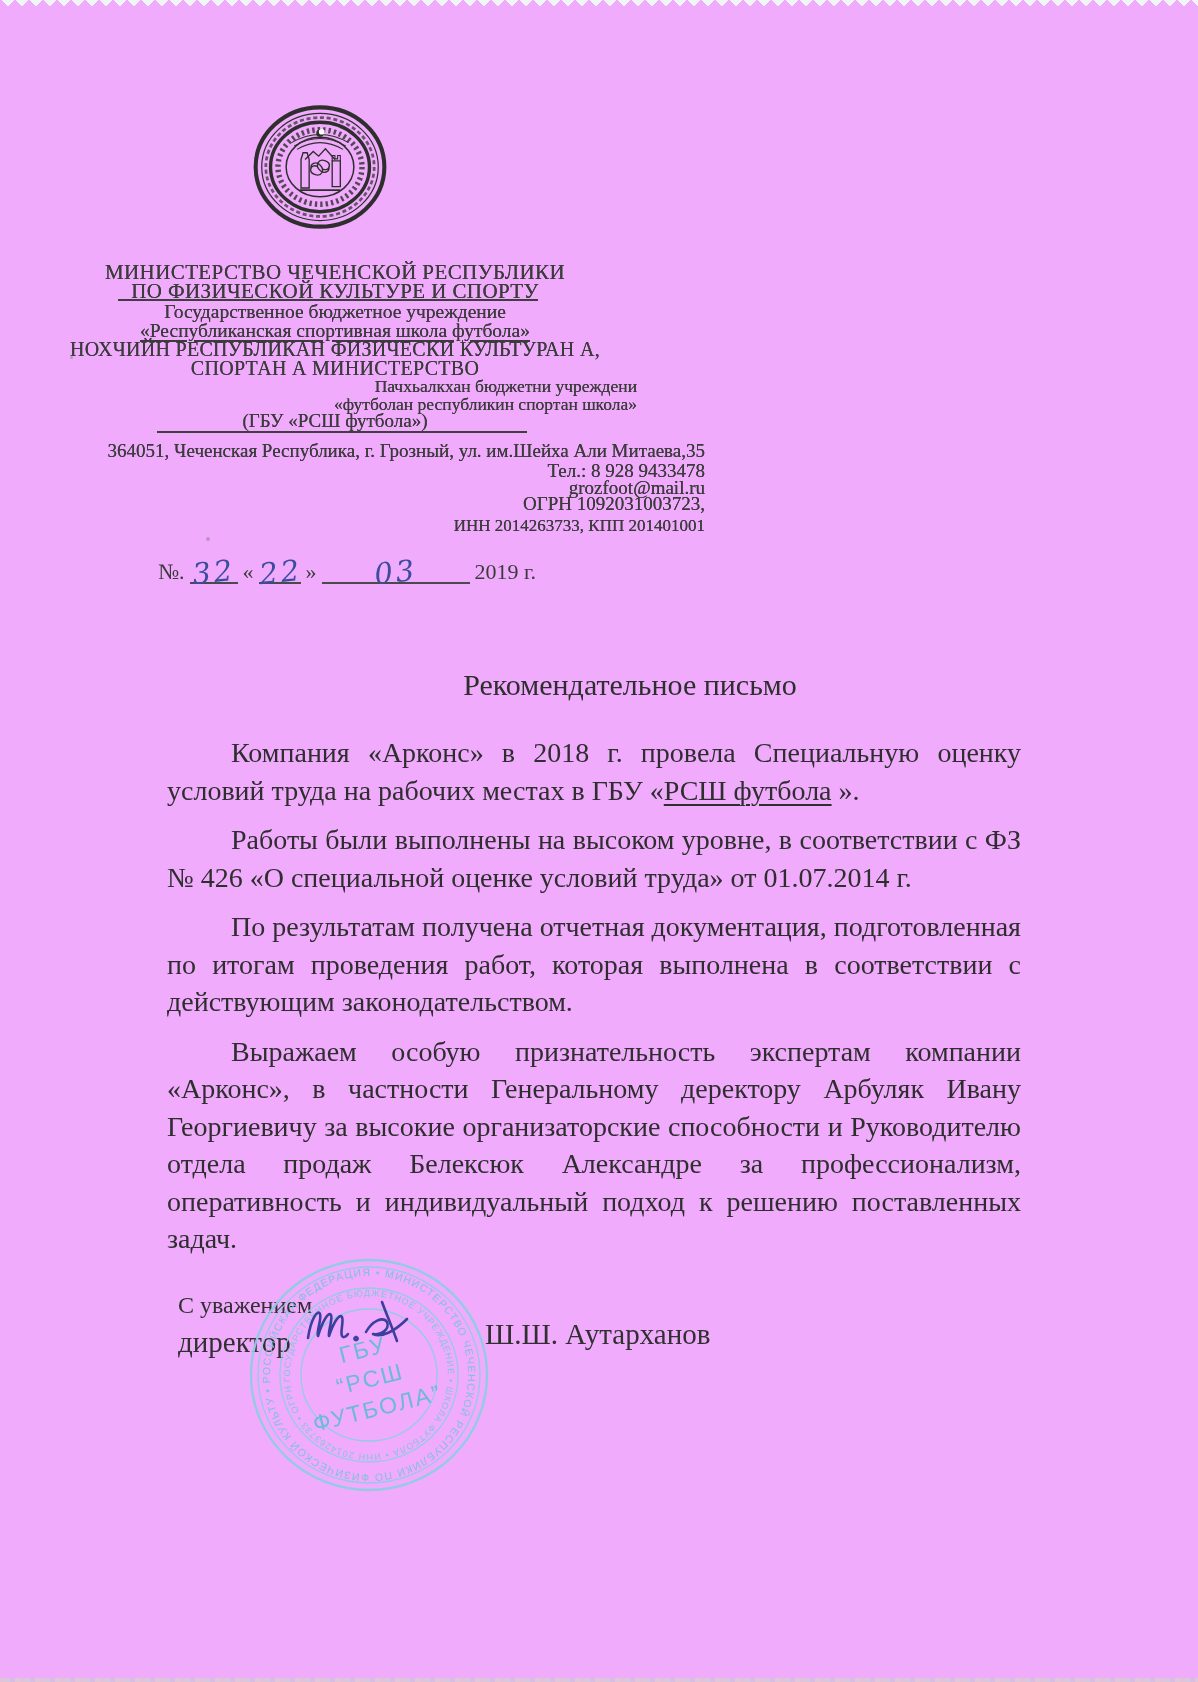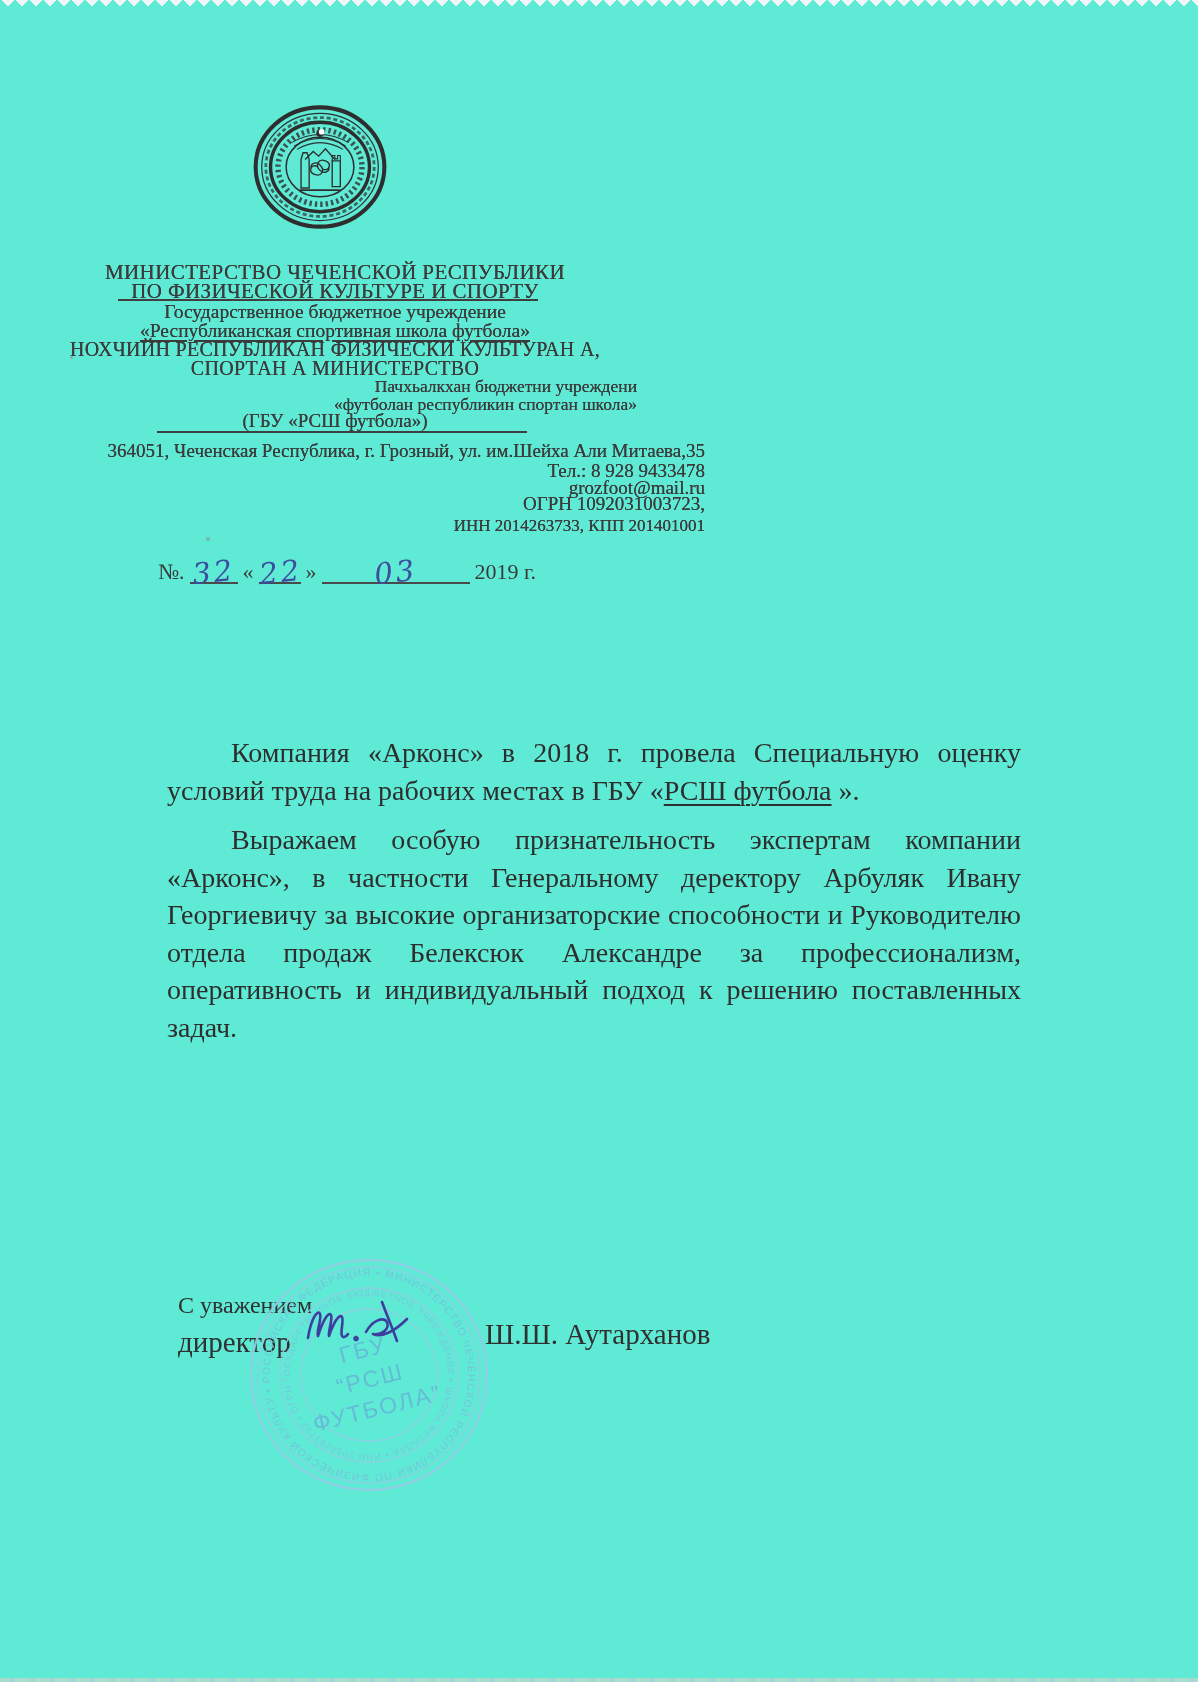--- a/index.html
+++ b/index.html
@@ -1,17 +1,17 @@
 <!DOCTYPE html>
 <html lang="ru"><head>
 <meta charset="utf-8">
 <style>
   html,body{margin:0;padding:0;background:#ffffff;}
   .page{
-    position:relative;width:1198px;height:1682px;background:#5eead4;overflow:hidden;
+    position:relative;width:1198px;height:1682px;background:#f0abfc;overflow:hidden;
     font-family:"Liberation Serif", serif;color:#303030;
   }
   
   .top-edge{position:absolute;top:0;left:0;right:0;height:12px;
     background:linear-gradient(135deg,#f0f6f8 25%,transparent 25%) -6px 0/14px 12px repeat-x,
                linear-gradient(225deg,#f0f6f8 25%,transparent 25%) -6px 0/14px 12px repeat-x;}
   .bottom-edge{position:absolute;bottom:0;left:0;right:0;height:4px;opacity:.65;
     background:repeating-linear-gradient(90deg,#d9cfc6 0 5px,#c6d9cc 5px 10px,#ccc6d9 10px 15px,#d6d9c6 15px 20px);}
   .speck{position:absolute;background:#8a8a8a;border-radius:50%;opacity:.55;}
 
@@ -98,23 +98,26 @@
     <div class="lh-line lh-contact f19" style="top:460px">Тел.: 8 928 9433478</div>
     <div class="lh-line lh-contact f19" style="top:477px">grozfoot@mail.ru</div>
     <div class="lh-line lh-contact f19" style="top:493px">ОГРН 1092031003723,</div>
     <div class="lh-line lh-contact f17" style="top:516px">ИНН 2014263733, КПП 201401001</div>
   </div>
 
   <div class="refline">
     <span class="ref-label">№.</span><span class="hw-slot w48"><span class="hw">32</span></span><span class="ref-label">«</span><span class="hw-slot w44"><span class="hw">22</span></span><span class="ref-label">»</span><span class="hw-slot w150"><span class="hw">03</span></span><span class="ref-label">2019 г.</span>
   </div>
 
+  <div class="title">Рекомендательное письмо</div>
 
   <div class="body-text">
     <p><span>Компания «Арконс» в 2018 г. провела Специальную оценку условий труда на рабочих местах в ГБУ «</span><span class="u-seg">РСШ футбола</span><span> ».</span></p>
+    <p>Работы были выполнены на высоком уровне, в соответствии с ФЗ № 426 «О специальной оценке условий труда» от 01.07.2014 г.</p>
+    <p>По результатам получена отчетная документация, подготовленная по итогам проведения работ, которая выполнена в соответствии с действующим законодательством.</p>
     <p>Выражаем особую признательность экспертам компании «Арконс», в частности Генеральному деректору Арбуляк Ивану Георгиевичу за высокие организаторские способности и Руководителю отдела продаж Белексюк Александре за профессионализм, оперативность и индивидуальный подход к решению поставленных задач.</p>
   </div>
 
   <div class="sig-regards">С уважением</div>
   <div class="sig-position">директор</div>
   <div class="sig-name">Ш.Ш. Аутарханов</div>
 
   <svg class="stamp" width="254" height="246" viewBox="-127 -123 254 246" aria-hidden="true">
     <defs>
       <path id="ringOuter" d="M 0 -99 A 99 99 0 1 1 -0.01 -99" fill="none"></path>

